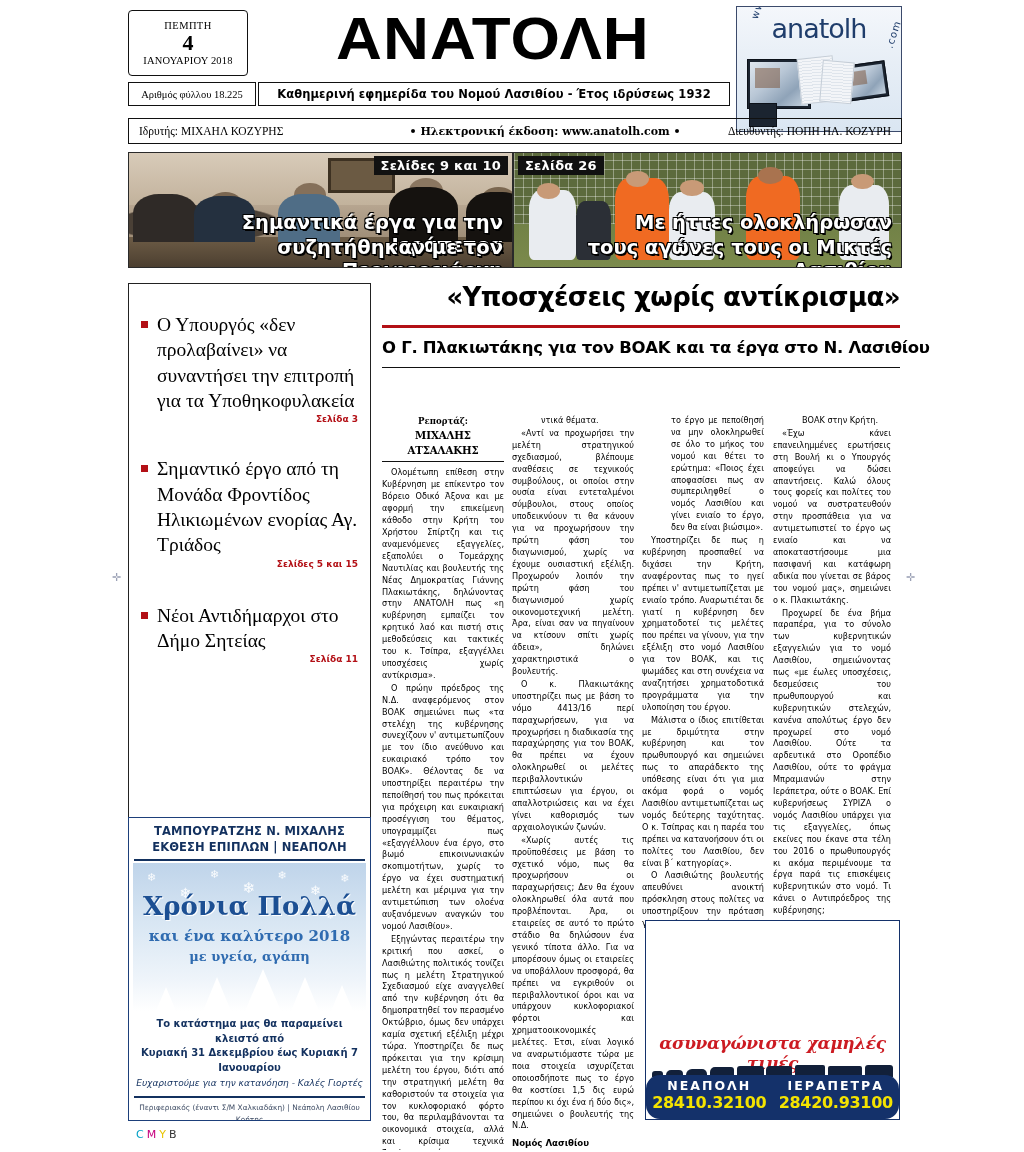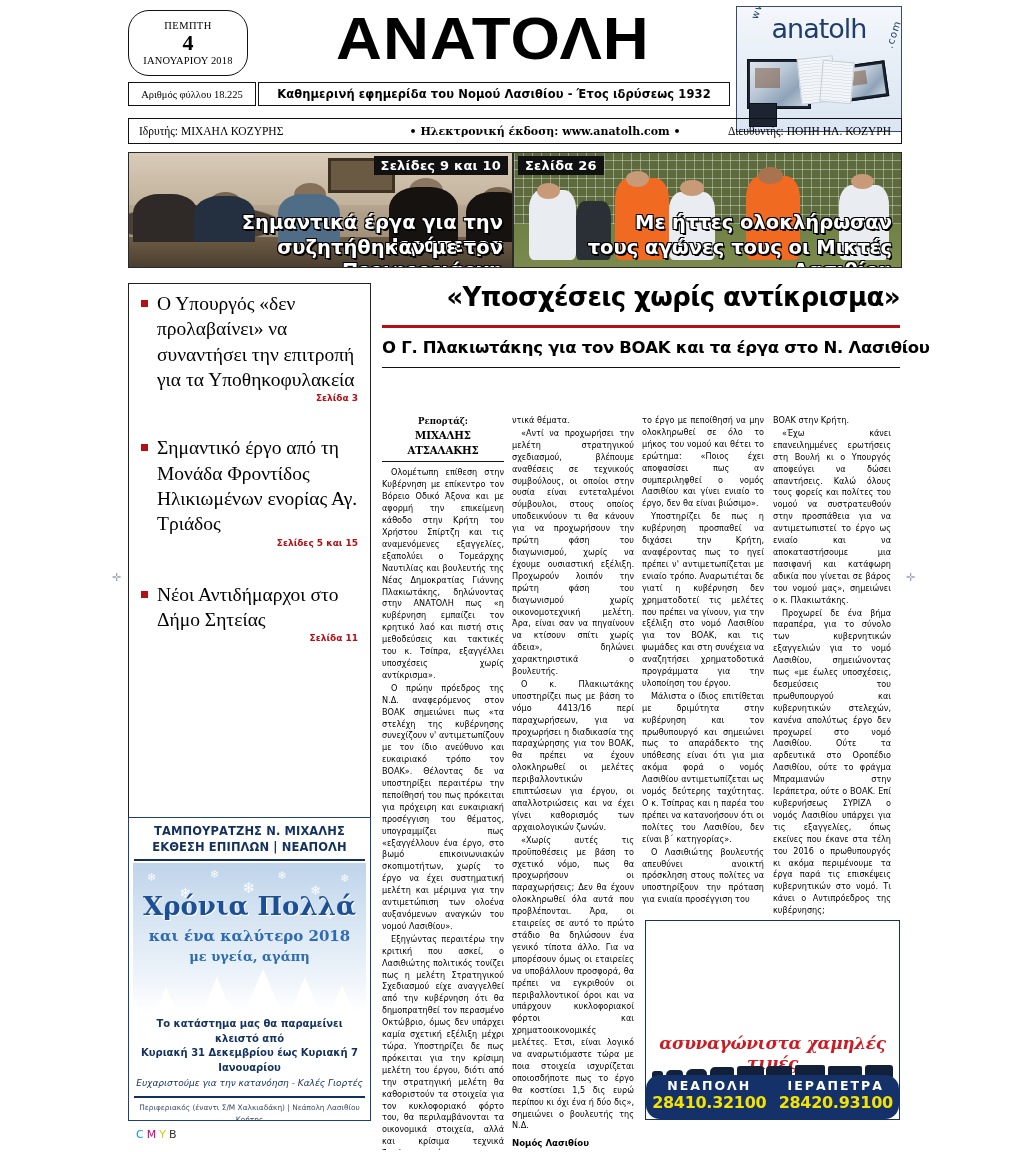--- a/index.html
+++ b/index.html
@@ -7,21 +7,21 @@
   body{width:1024px;height:1152px;font-family:"Liberation Serif",serif;color:#000;overflow:hidden;position:relative;}
 
   .page{position:absolute;left:0;top:0;width:1024px;height:1152px;background:#fff;}
 
   
   .cropmark{position:absolute;color:#9aa0b5;font-size:11px;line-height:1;}
 
   
   .masthead{position:absolute;left:128px;top:6px;width:772px;height:128px;}
 
-  .date-box{position:absolute;left:0px;top:4px;width:118px;height:64px;border:1px solid #111;border-radius:21px;
+  .date-box{position:absolute;left:0px;top:4px;width:118px;height:64px;border:1px solid #111;border-radius:4px;
             display:flex;flex-direction:column;align-items:center;justify-content:center;}
   .date-day{font-size:10.5px;letter-spacing:.4px;font-family:"Liberation Serif",serif;}
   .date-num{font-size:22px;font-weight:700;line-height:1.05;font-family:"Liberation Serif",serif;}
   .date-month{font-size:10.5px;letter-spacing:.2px;}
 
   .issue-box{position:absolute;left:0px;top:76px;width:126px;height:22px;border:1px solid #111;
              display:flex;align-items:center;justify-content:center;font-size:10.5px;}
 
   .logo-box{position:absolute;left:130px;top:0px;width:470px;height:68px;border-bottom:0;}
   .logo-text{font-family:"Liberation Sans",sans-serif;font-weight:700;font-size:60px;letter-spacing:1px;
@@ -75,21 +75,21 @@
 
   .teaser-badge{position:absolute;background:#111;color:#fff;font-family:"DejaVu Sans",sans-serif;
                 font-weight:700;font-size:13px;padding:2px 7px;letter-spacing:.2px;}
   .teaser-hl{position:absolute;left:0;width:100%;color:#fff;font-family:"DejaVu Sans",sans-serif;
              font-weight:700;font-size:19.5px;text-align:right;padding-right:9px;box-sizing:border-box;
              text-shadow:1.6px 1.6px 0 #000,-1px 1px 0 #000,1px -1px 0 #000,-1px -1px 0 #000;}
   .teaser-hl.l2{font-size:19.5px;}
 
   
   .sidebox{position:absolute;left:128px;top:283px;width:243px;height:644px;border:1.5px solid #222;
-           background:#fff;padding:7px 12px 0 12px;box-sizing:border-box;}
+           background:#fff;padding:28px 12px 0 12px;box-sizing:border-box;}
   .bullet-item{position:relative;margin-bottom:6px;}
   .bullet-item .sq{position:absolute;left:0;top:9px;width:7px;height:7px;background:#b31016;}
   .bullet-item .tx{display:block;margin-left:16px;font-family:"Liberation Serif",serif;font-size:19.5px;line-height:1.30;}
   .bullet-item .pg{display:block;text-align:right;color:#b31016;font-family:"DejaVu Sans",sans-serif;
                    font-weight:700;font-size:9px;margin-top:1px;}
 
   
   .ad-furn{position:absolute;left:128px;top:817px;width:243px;height:304px;border:1.5px solid #1d3f7a;
            background:#fff;box-sizing:border-box;overflow:hidden;}
   .ad-furn .brand{padding:6px 4px 2px;text-align:center;font-family:"DejaVu Sans",sans-serif;
@@ -125,21 +125,21 @@
   .col{position:absolute;top:0;width:122px;height:735px;overflow:hidden;}
   .col.c1{left:0;}   .col.c2{left:130px;}
   .col.c3{left:260px;} .col.c4{left:391px;}
 
   .byline{text-align:center;font-family:"DejaVu Serif",serif;font-size:8.6px;font-weight:700;line-height:1.5;
           padding-bottom:3px;border-bottom:1px solid #111;margin-bottom:5px;}
   .byline .nm{font-size:10.2px;letter-spacing:-.1px;}
 
   .bt{font-family:"DejaVu Sans",sans-serif;font-size:8.15px;line-height:1.46;text-align:justify;
       text-justify:inter-word;margin:0 0 1px 0;text-indent:9px;hyphens:auto;}
-  .bt.noind{text-indent:0;}
+  .bt.noind{text-indent:0;margin-left:29px;}
   .subtitle{font-family:"DejaVu Sans",sans-serif;font-weight:700;font-size:8.6px;margin:6px 0 2px;}
   .cont{font-family:"DejaVu Sans",sans-serif;font-weight:700;font-style:italic;font-size:7.8px;text-align:right;margin-top:3px;}
 
   
   .ad-kteo{position:absolute;left:645px;top:920px;width:255px;height:200px;border:1.5px solid #14316a;
            background:#fff;box-sizing:border-box;overflow:hidden;}
   .kteo-top{position:relative;height:112px;background:#ffffff;}
   .kteo-chev{position:absolute;left:6px;top:2px;width:66px;height:60px;}
   .kteo-chev i{position:absolute;width:0;height:0;border-left:16px solid transparent;border-right:16px solid transparent;
                border-top:20px solid #b9bdc3;}

